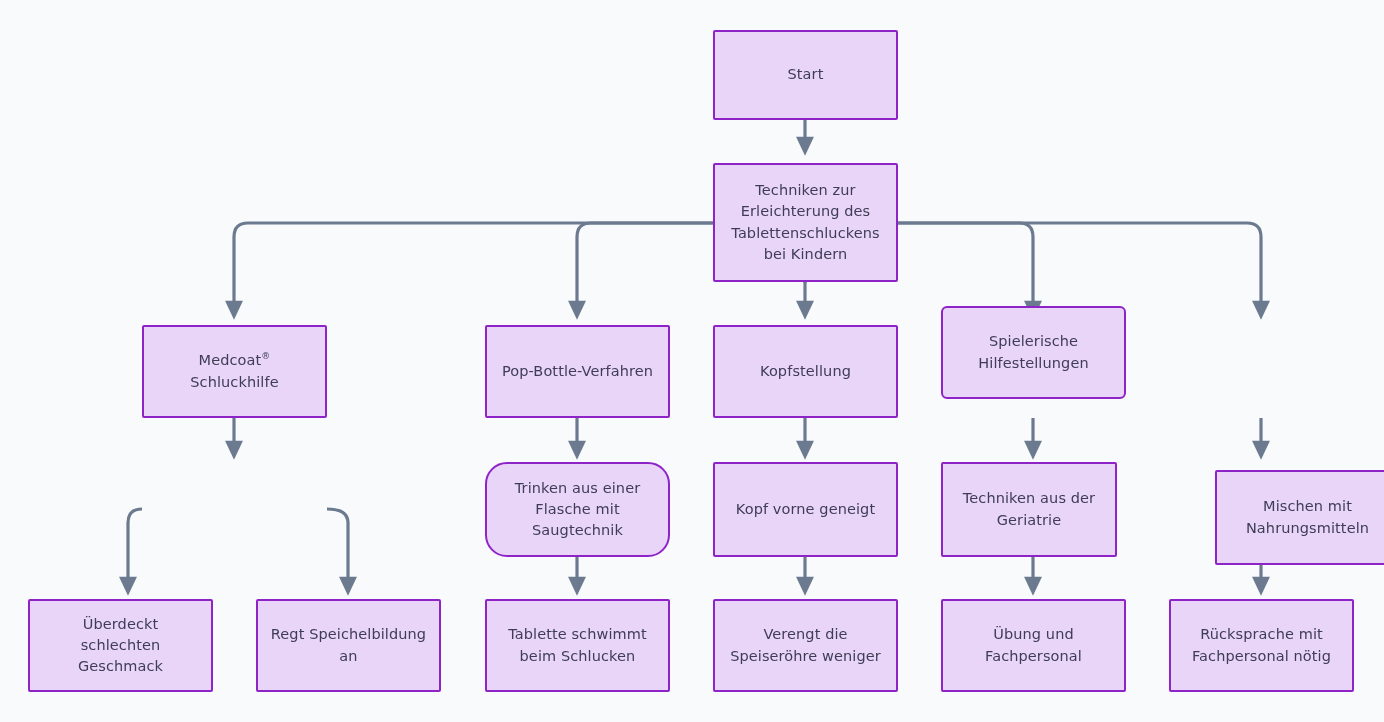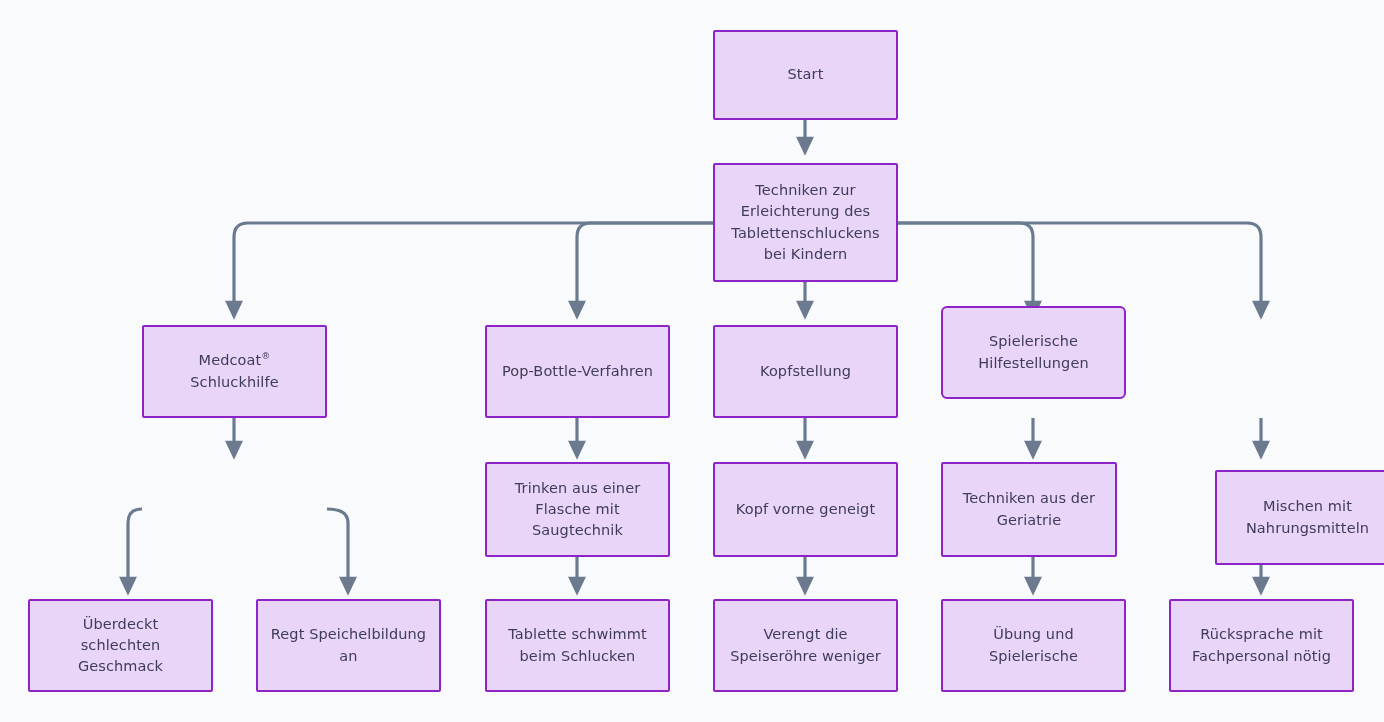--- a/index.html
+++ b/index.html
@@ -118,21 +118,21 @@
     <span class="lbl">Pop-Bottle-Verfahren</span>
   </div>
 
   <div class="node" style="left:941px; top:306px; width:185px; height:93px;border-radius:6px;">
     <span class="lbl">Spielerische
 Hilfestellungen</span>
   </div>
 
 
 
-  <div class="node" style="left:485px; top:462px; width:185px; height:95px;">
+  <div class="node" style="left:485px; top:462px; width:185px; height:95px;border-radius:22px;">
     <span class="lbl">Trinken aus einer
 Flasche mit
 Saugtechnik</span>
   </div>
 
   <div class="node" style="left:713px; top:462px; width:185px; height:95px;">
     <span class="lbl">Kopf vorne geneigt</span>
   </div>
 
   <div class="node" style="left:941px; top:462px; width:176px; height:95px;">
@@ -161,21 +161,21 @@
 beim Schlucken</span>
   </div>
 
   <div class="node" style="left:713px; top:599px; width:185px; height:93px;">
     <span class="lbl">Verengt die
 Speiseröhre weniger</span>
   </div>
 
   <div class="node" style="left:941px; top:599px; width:185px; height:93px;">
     <span class="lbl">Übung und
-Spielerische</span>
+Fachpersonal</span>
   </div>
 
   <div class="node" style="left:1169px; top:599px; width:185px; height:93px;">
     <span class="lbl">Rücksprache mit
 Fachpersonal nötig</span>
   </div>
 
 </div>
 
 </body></html>

